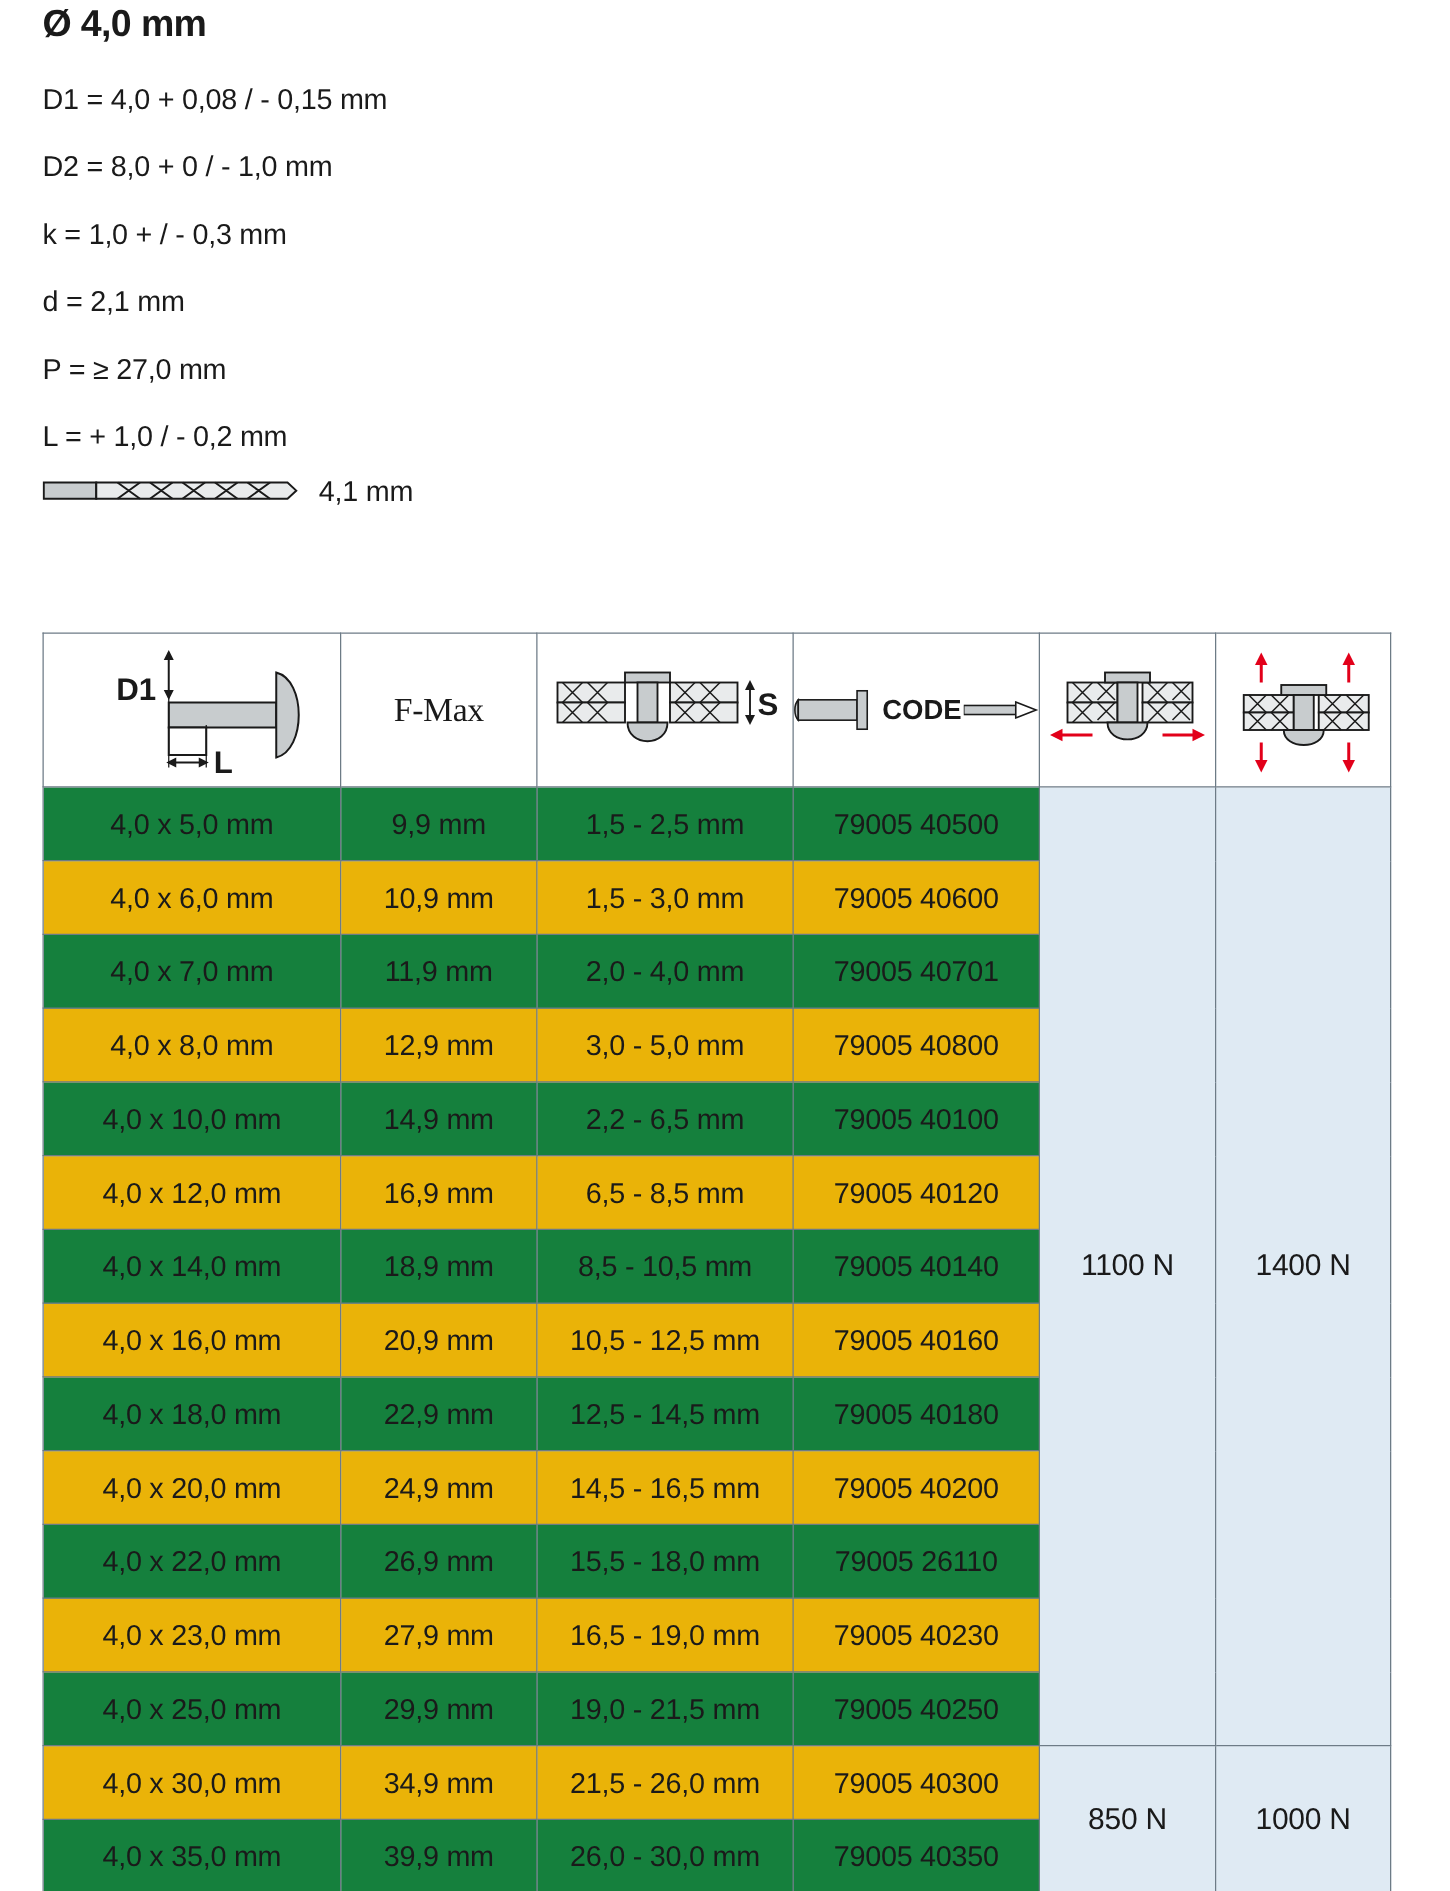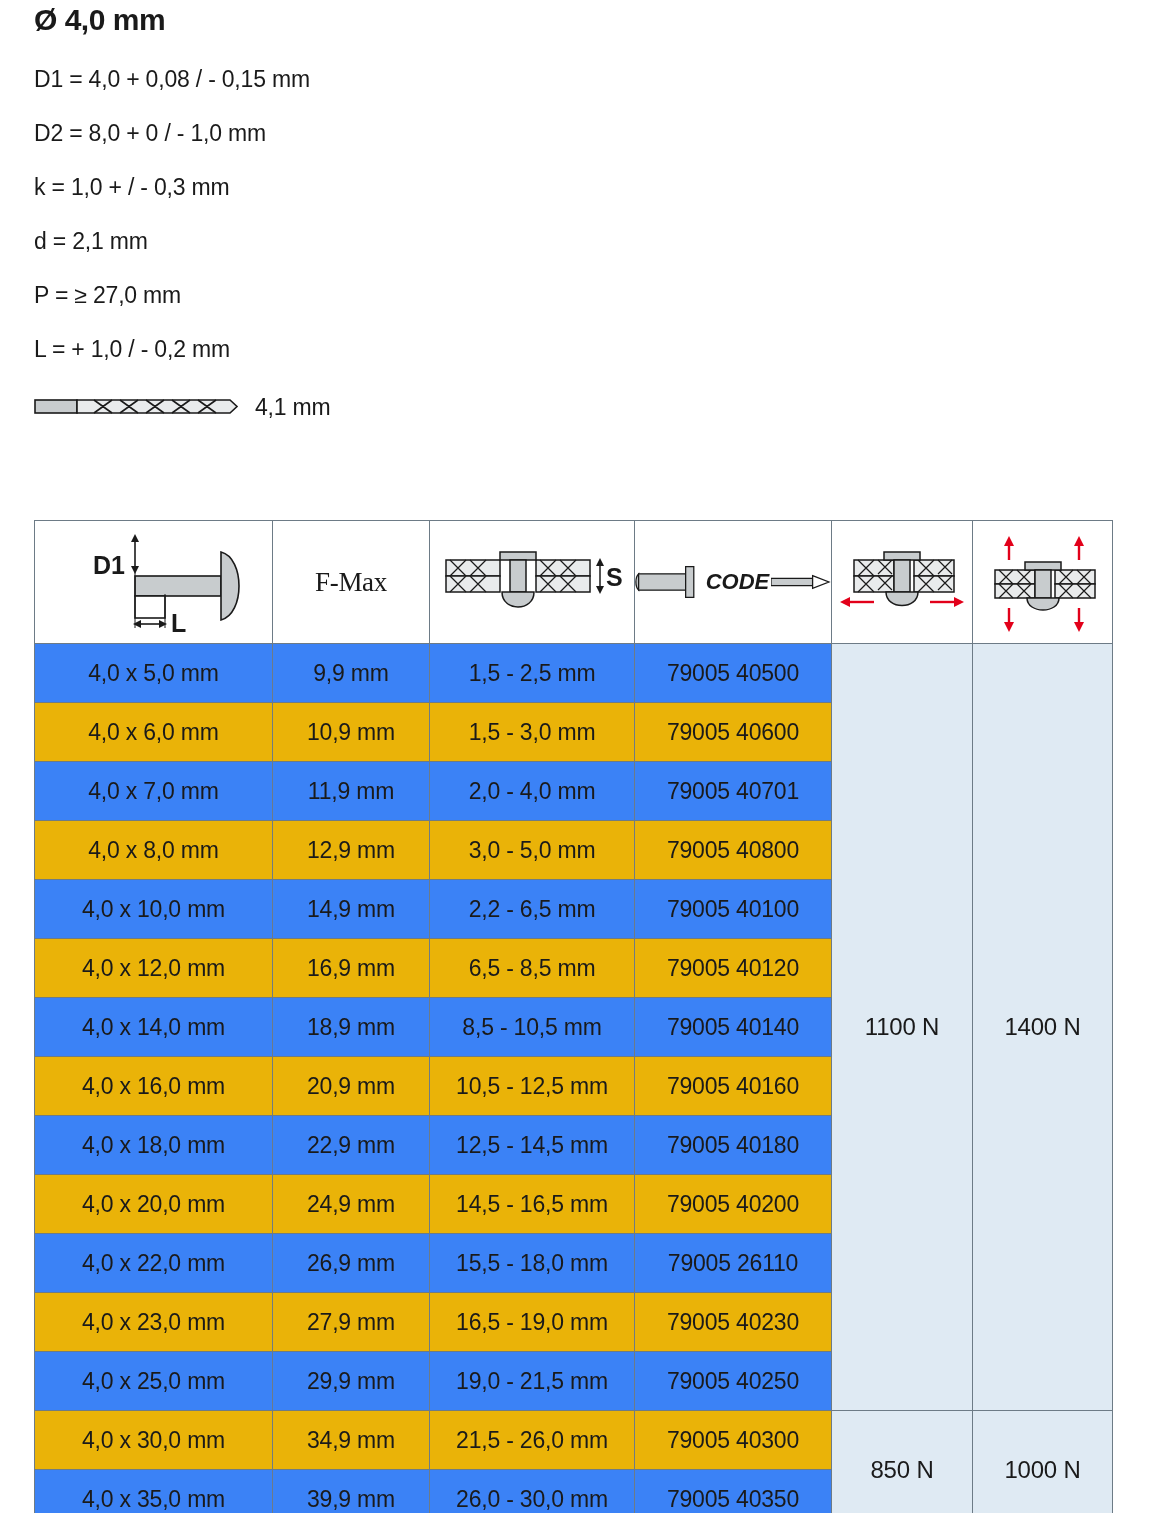--- a/index.html
+++ b/index.html
@@ -32,21 +32,20 @@
   }
   .spec-line {
     font-size: 23px;
     line-height: 54px;
     letter-spacing: -0.2px;
     white-space: pre;
   }
   .drill-row {
     display: flex;
     align-items: center;
-    margin-top: 14px;
     height: 34px;
     text-align: right;
   }
   .drill-icon {
     width: 205px;
     height: 24px;
     display: block;
   }
   .drill-label {
     font-size: 23px;
@@ -77,21 +76,21 @@
     letter-spacing: -0.3px;
     font-family: Liberation Serif, serif;
   }
   tbody td {
     height: 58px;
     font-size: 23px;
     letter-spacing: -0.2px;
     vertical-align: middle;
   }
   tr.alt td {
-    background: #3b82f6;
+    background: #15803d;
   }
   tr.plain td {
     background: #eab308;
   }
   td.force {
     background: #dfeaf3 !important;
     font-size: 24px;
   }
   
   col.c1 { width: 238px; }
@@ -100,21 +99,20 @@
   col.c4 { width: 197px; }
   col.c5 { width: 141px; }
   col.c6 { width: 140px; }
 
   .hdr-svg { display: block; margin: 0 auto; }
   .code-head {
     display: flex;
     align-items: center;
     justify-content: flex-end;
     gap: 2px;
-    font-style: italic;
   }
   .code-text {
     font-size: 22px;
     font-weight: bold;
     letter-spacing: 0px;
   }
 </style>
 </head>
 <body>
 

